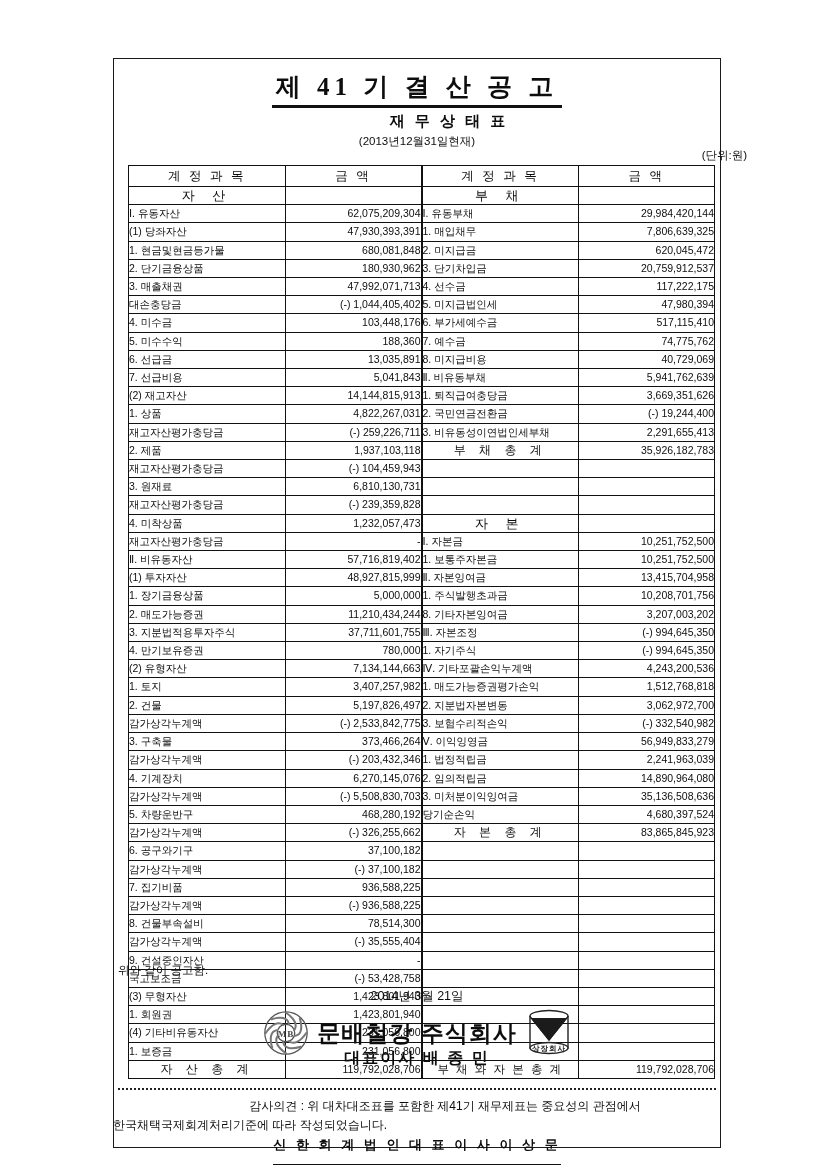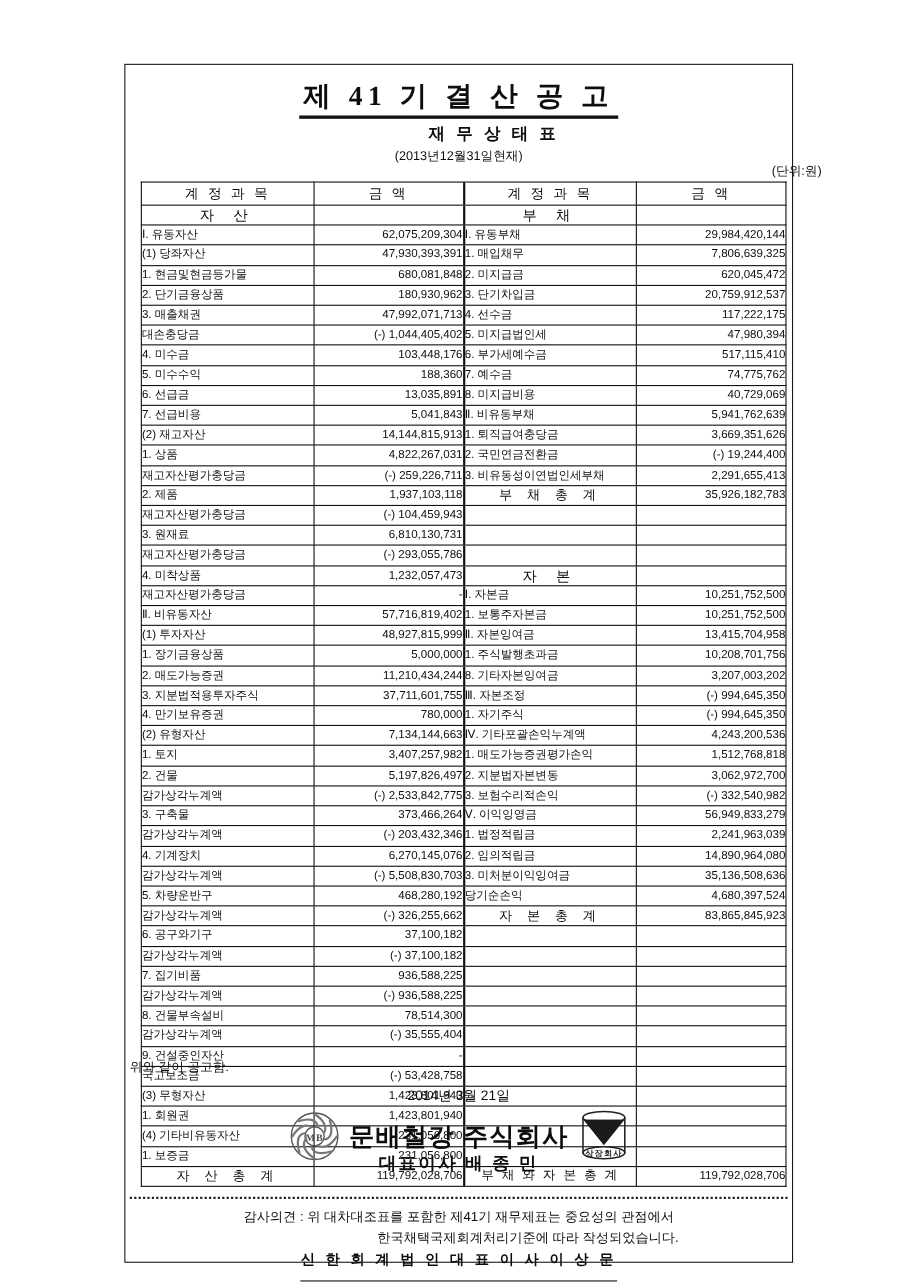--- a/index.html
+++ b/index.html
@@ -196,26 +196,27 @@
     left: 118px; top: 1088px;
     width: 598px;
     border-top: 2px dotted #222;
   }
   .audit-1 {
     position: absolute;
     left: 113px; top: 1098px;
     width: 608px;
     text-align: center;
     font-size: 12px;
+    padding-left: 28px;
   }
   .audit-2 {
     position: absolute;
     left: 113px; top: 1117px;
     width: 504px;
-    text-align: right;
+    text-align: left;
     font-size: 12px;
   }
   .audit-3 {
     position: absolute;
     left: 113px; top: 1136px;
     width: 608px;
     text-align: center;
     font-size: 13px;
     font-weight: bold;
     letter-spacing: 3px;
@@ -347,21 +348,21 @@
           <td class="amt"></td>
         </tr>
         <tr>
           <td class="nm lvl1">3. 원재료</td>
           <td class="amt mid-left">6,810,130,731</td>
           <td class="nm blank"></td>
           <td class="amt"></td>
         </tr>
         <tr>
           <td class="nm lvl2">재고자산평가충당금</td>
-          <td class="amt mid-left">(-) 293,055,786</td>
+          <td class="amt mid-left">(-) 239,359,828</td>
           <td class="nm blank"></td>
           <td class="amt"></td>
         </tr>
         <tr>
           <td class="nm lvl1">4. 미착상품</td>
           <td class="amt mid-left">1,232,057,473</td>
           <td class="section-head">자        본</td>
           <td class="amt"></td>
         </tr>
         <tr>

